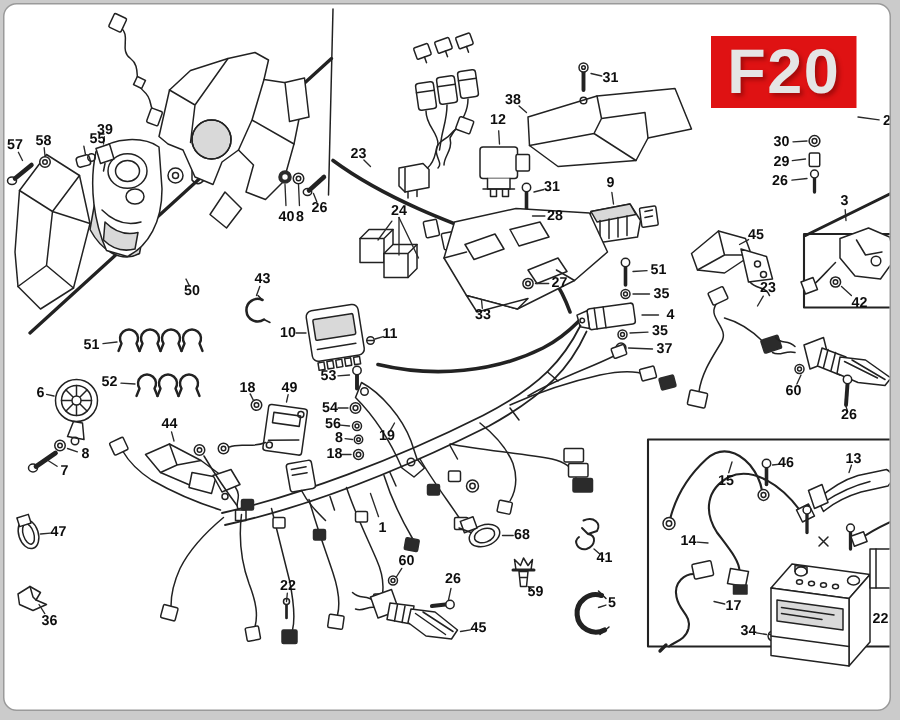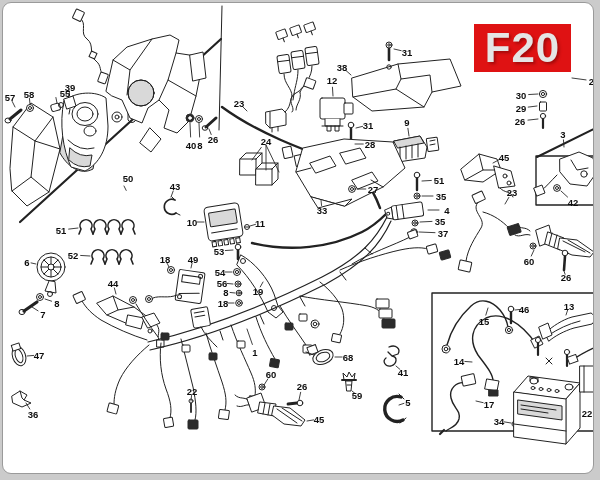--- a/index.html
+++ b/index.html
@@ -576,21 +576,21 @@
       </div>
     <span class="plabel" style="left: 10px; top: 97px;">57</span>
         <span class="plabel" style="left: 29px; top: 94px;">58</span>
         <span class="plabel" style="left: 65px; top: 93px;">55</span>
         <span class="plabel" style="left: 70px; top: 87px;">39</span>
         <span class="plabel" style="left: 191px; top: 145px;">40</span>
         <span class="plabel" style="left: 200px; top: 145px;">8</span>
         <span class="plabel" style="left: 213px; top: 139px;">26</span>
         <span class="plabel" style="left: 239px; top: 103px;">23</span>
         <span class="plabel" style="left: 266px; top: 141px;">24</span>
-        <span class="plabel" style="left: 128px; top: 178px;">50</span>
+        <span class="plabel" style="left: 128px; top: 194px;">50</span>
         <span class="plabel" style="left: 175px; top: 186px;">43</span>
         <span class="plabel" style="left: 61px; top: 230px;">51</span>
         <span class="plabel" style="left: 73px; top: 255px;">52</span>
         <span class="plabel" style="left: 27px; top: 262px;">6</span>
         <span class="plabel" style="left: 192px; top: 222px;">10</span>
         <span class="plabel" style="left: 260px; top: 223px;">11</span>
         <span class="plabel" style="left: 219px; top: 251px;">53</span>
         <span class="plabel" style="left: 165px; top: 259px;">18</span>
         <span class="plabel" style="left: 193px; top: 259px;">49</span>
         <span class="plabel" style="left: 220px; top: 272px;">54</span>

